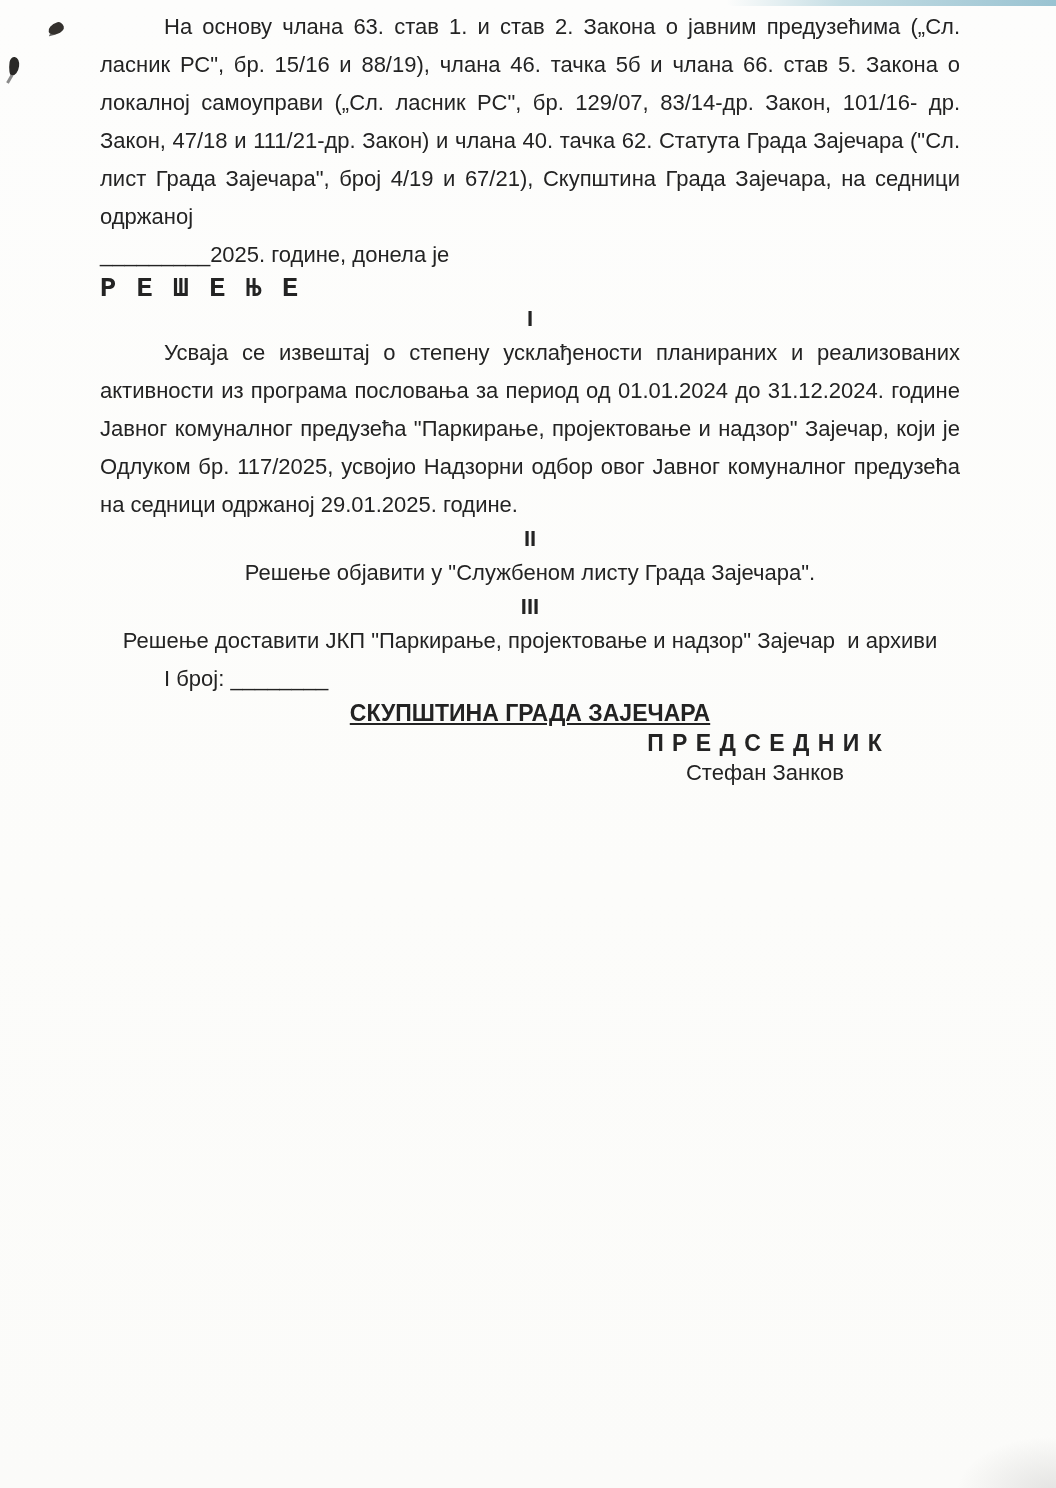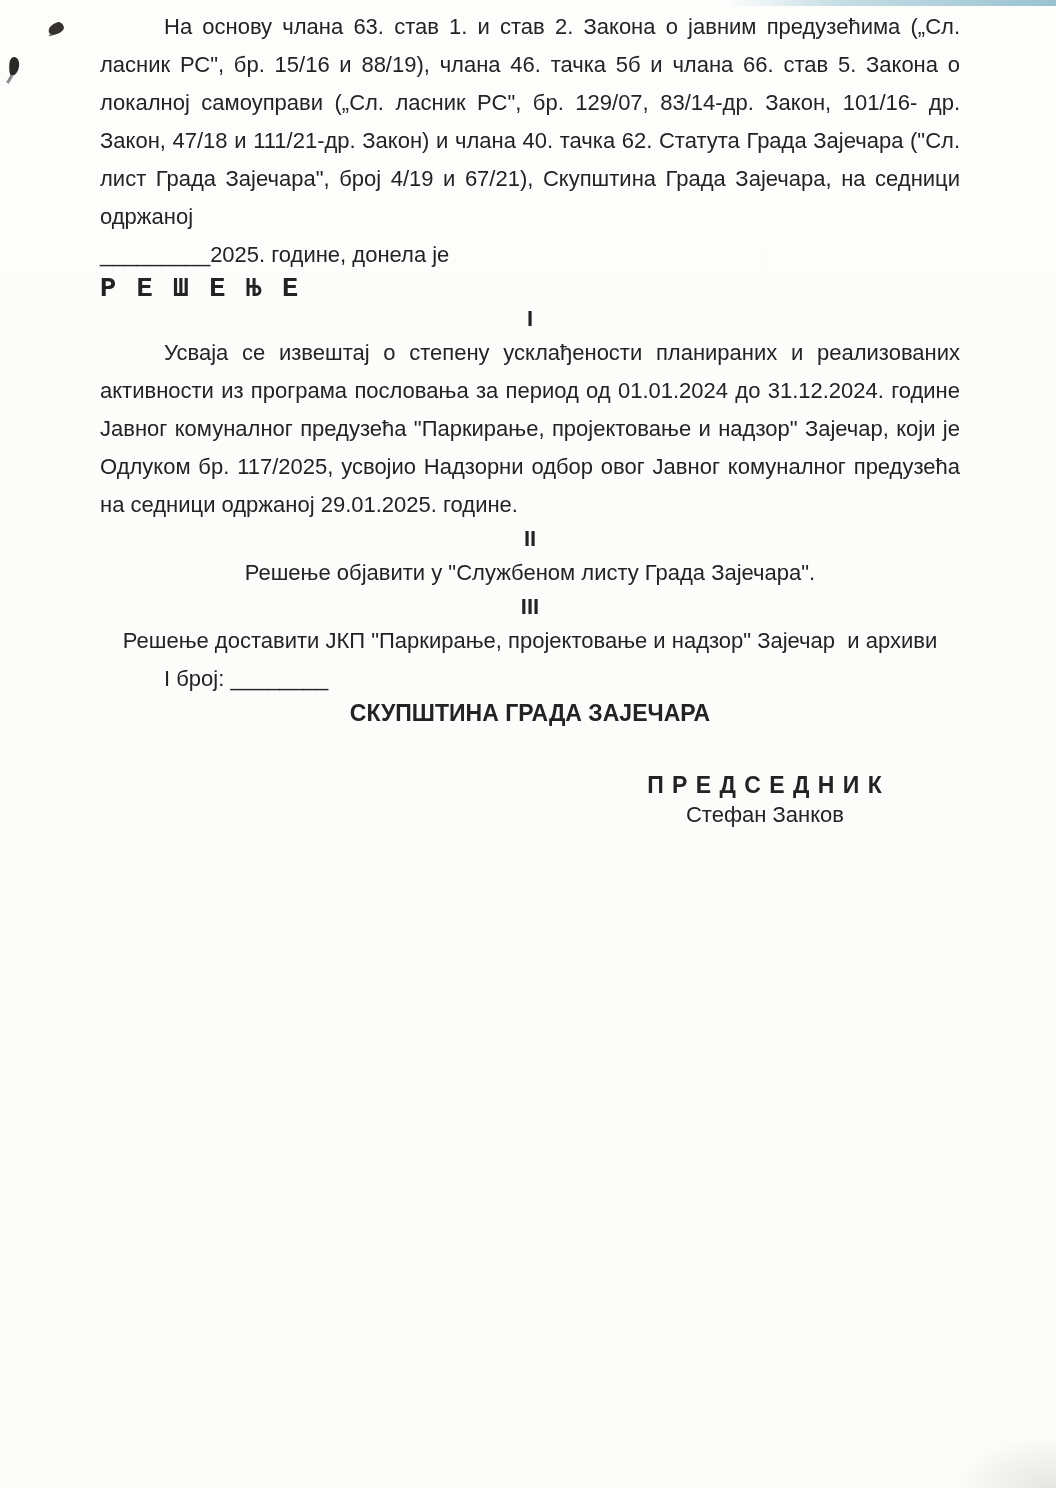--- a/index.html
+++ b/index.html
@@ -132,23 +132,23 @@
   .place-line {
     padding-left: 64px;
     line-height: 38px;
   }
   .assembly {
     margin-top: 27px;
     text-align: center;
     font-weight: 700;
     font-size: 23px;
     line-height: 30px;
+    text-decoration: underline;
   }
   .signature {
-    margin-top: 42px;
     margin-left: 440px;
     width: 450px;
     text-align: center;
   }
   .sig-role {
     font-weight: 700;
     font-size: 23px;
     letter-spacing: 1px;
     line-height: 30px;
   }

